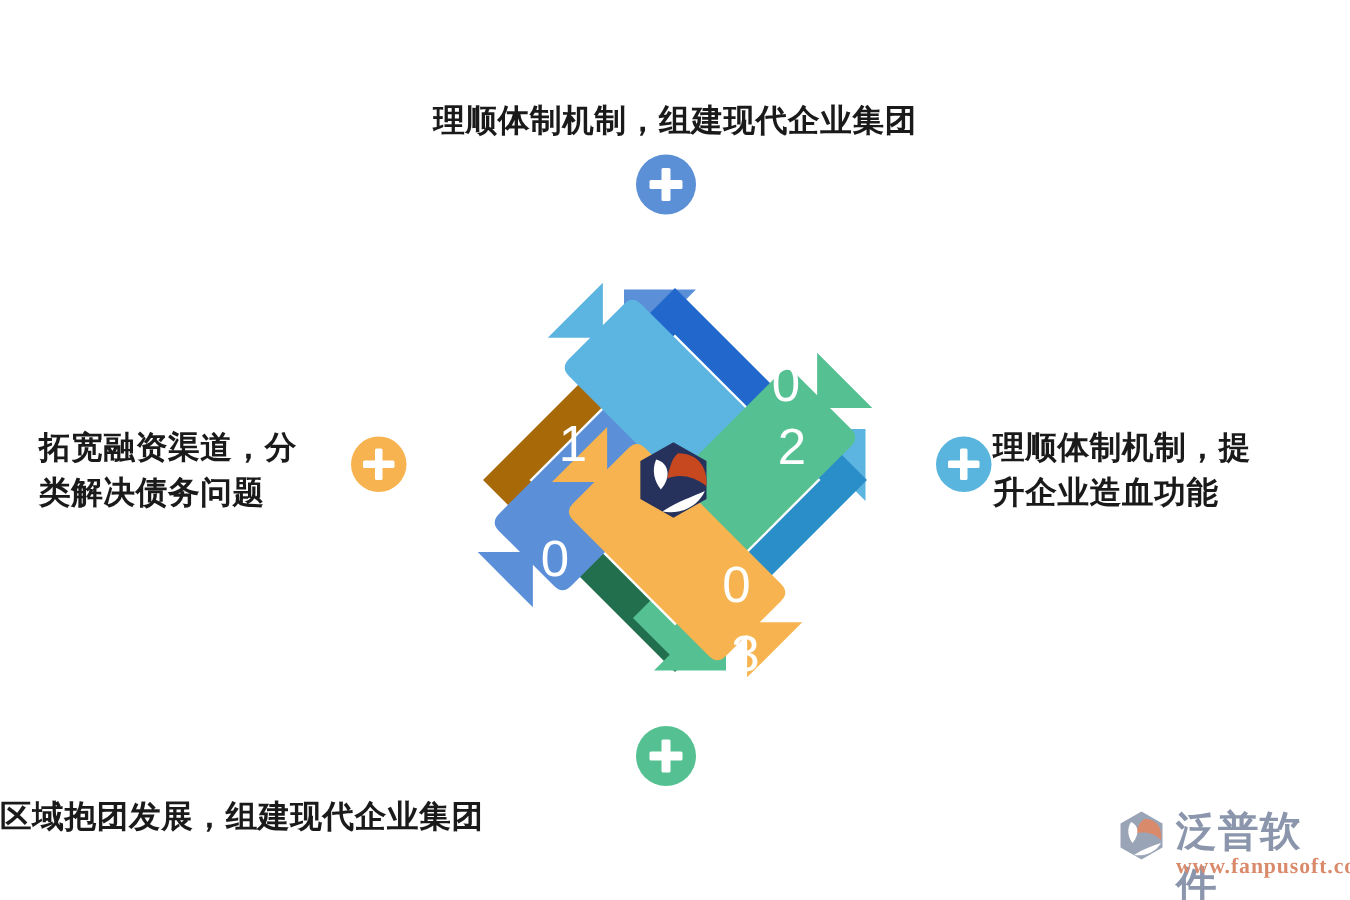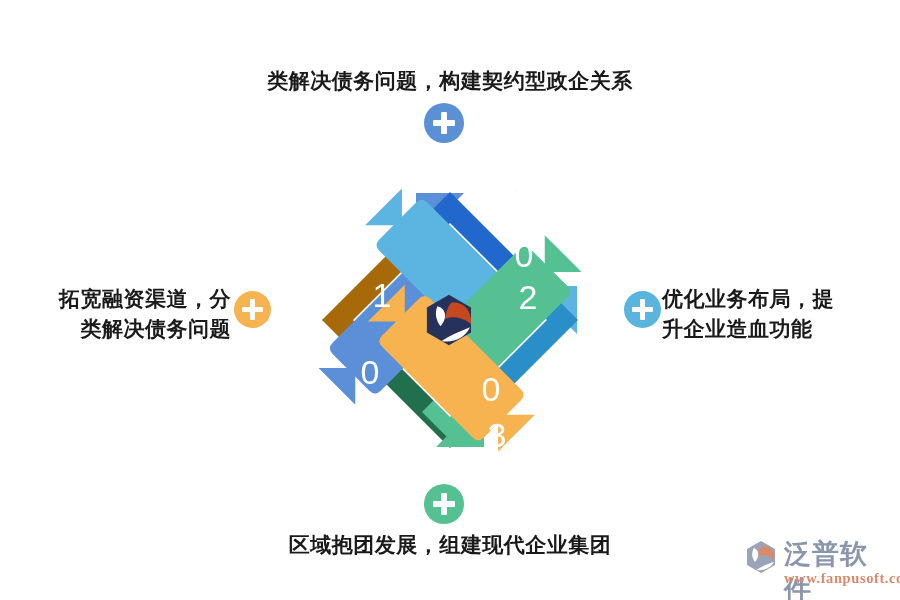--- a/index.html
+++ b/index.html
@@ -24,26 +24,24 @@
     line-height: 1.42;
     letter-spacing: .5px;
     white-space: pre-line;
   }
   #label-top {
     left: 0; right: 0; top: 66px;
     text-align: center;
   }
   #label-bottom {
     left: 0; right: 0; top: 530px;
-    text-align: center;
   }
   #label-left {
     left: 26px; top: 284px;
     width: 205px;
-    text-align: right;
   }
   #label-right {
     left: 662px; top: 284px;
     width: 205px;
     text-align: left;
   }
 
   
   .plus {
     position: absolute;
@@ -103,23 +101,23 @@
     font-size: 14.5px; font-weight: 700;
     color: #d98a6b; letter-spacing: .6px;
     font-family: "Liberation Serif", "DejaVu Serif", serif;
   }
 </style>
 </head>
 <body>
 
 <div id="stage">
 
-  <div class="label" id="label-top">类解决债务问题，构建契约型政企关系</div>
-
-  <div class="label" id="label-right">优化业务布局，提
+  <div class="label" id="label-top">理顺体制机制，组建现代企业集团</div>
+
+  <div class="label" id="label-right">理顺体制机制，提
 升企业造血功能</div>
 
   <div class="label" id="label-bottom">区域抱团发展，组建现代企业集团</div>
 
   <div class="label" id="label-left">拓宽融资渠道，分
 类解决债务问题</div>
 
   <span class="plus" id="plus-top"></span>
   <span class="plus" id="plus-right"></span>
   <span class="plus" id="plus-bottom"></span>

